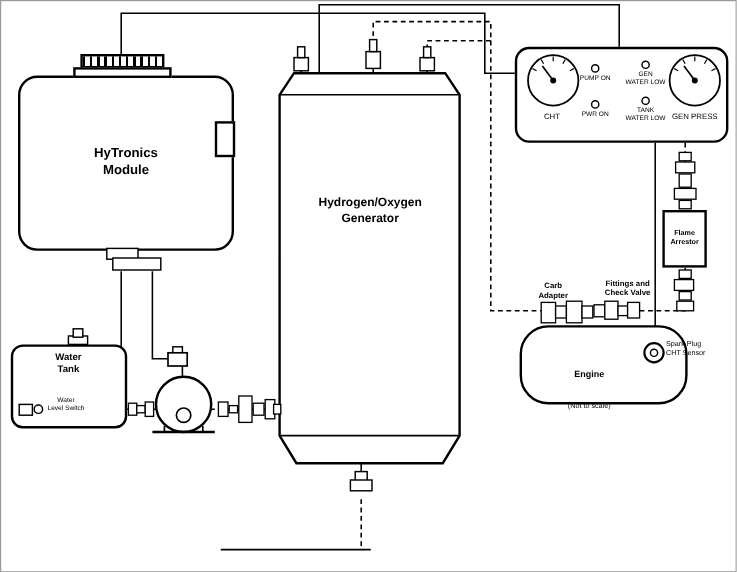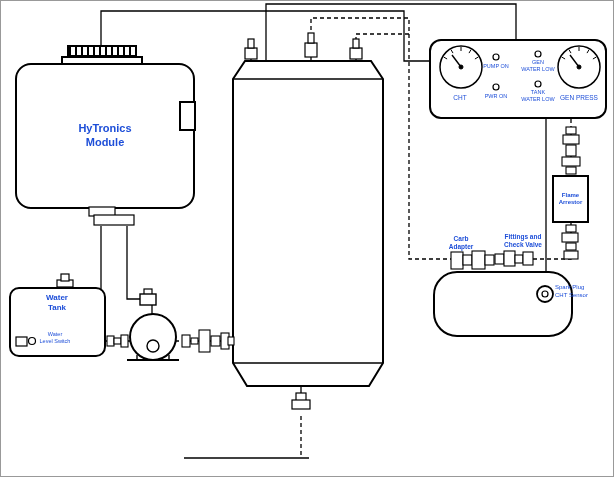--- a/index.html
+++ b/index.html
@@ -1,18 +1,18 @@
 <!DOCTYPE html>
 <html><head>
 <meta charset="utf-8">
 <style>
   html,body{margin:0;padding:0;background:#fff;}
   .canvas{
     position:relative;width:614px;height:477px;background:#fff;
-    font-family:"Liberation Sans",sans-serif;color:#1d4ed8;overflow:hidden;
+    font-family:"Liberation Sans",sans-serif;color:#000000;overflow:hidden;
     border:1px solid #999;box-sizing:border-box;
   }
   .layer{position:absolute;left:0;top:0;}
   .box{position:absolute;border:2px solid #000;background:#fff;box-sizing:border-box;}
   .label{position:absolute;white-space:pre-line;text-align:center;line-height:1.25;}
   .b{font-weight:bold;}
   .hytronics{left:14px;top:62px;width:180px;height:146px;border-radius:16px;
     display:flex;align-items:center;justify-content:center;}
   .hytronics .label{position:static;font-size:11px;}
   .ribbed{left:66px;top:44px;width:70px;height:12px;border:2px solid #000;
@@ -75,20 +75,22 @@
   </svg>
 
   <div class="box hytronics">
     <div class="label b">HyTronics
 Module</div>
   </div>
   <div class="box ribbed layer" style="left:66px;top:44px;"></div>
   <div class="box ribbase"></div>
   <div class="box modtab"></div>
 
+  <div class="label b genlabel">Hydrogen/Oxygen
+Generator</div>
 
   <div class="box panel"></div>
   <div class="label gaugelbl" style="left:436px;top:93px;width:46px;">CHT</div>
   <div class="label gaugelbl" style="left:552px;top:93px;width:52px;">GEN PRESS</div>
   <div class="label indlbl" style="left:478px;top:62px;width:34px;">PUMP ON</div>
   <div class="label indlbl" style="left:516px;top:58px;width:42px;">GEN
 WATER LOW</div>
   <div class="label indlbl" style="left:478px;top:92px;width:34px;">PWR ON</div>
   <div class="label indlbl" style="left:516px;top:88px;width:42px;">TANK
 WATER LOW</div>
@@ -100,20 +102,24 @@
 
   <div class="box tank"></div>
   <div class="label b" style="left:28px;top:292px;width:56px;font-size:8px;">Water
 Tank</div>
   <div class="label" style="left:30px;top:330px;width:48px;font-size:5.5px;">Water
 Level Switch</div>
 
   <div class="label b" style="left:134px;top:322px;width:36px;font-size:8px;">Pump</div>
 
   <div class="box engine"></div>
+  <div class="label" style="left:440px;top:286px;width:100px;">
+    <span class="b" style="font-size:7.5px;display:block;">Engine</span>
+    <span style="font-size:6px;display:block;">(Not to scale)</span>
+  </div>
 
   <div class="label b" style="left:438px;top:234px;width:44px;font-size:6.5px;">Carb
 Adapter</div>
   <div class="label b" style="left:496px;top:232px;width:52px;font-size:6.5px;">Fittings and
 Check Valve</div>
   <div class="label" style="left:554px;top:283px;width:52px;font-size:6px;text-align:left;">Spark Plug
 CHT Sensor</div>
 
 
   <svg class="layer" width="614" height="477">

